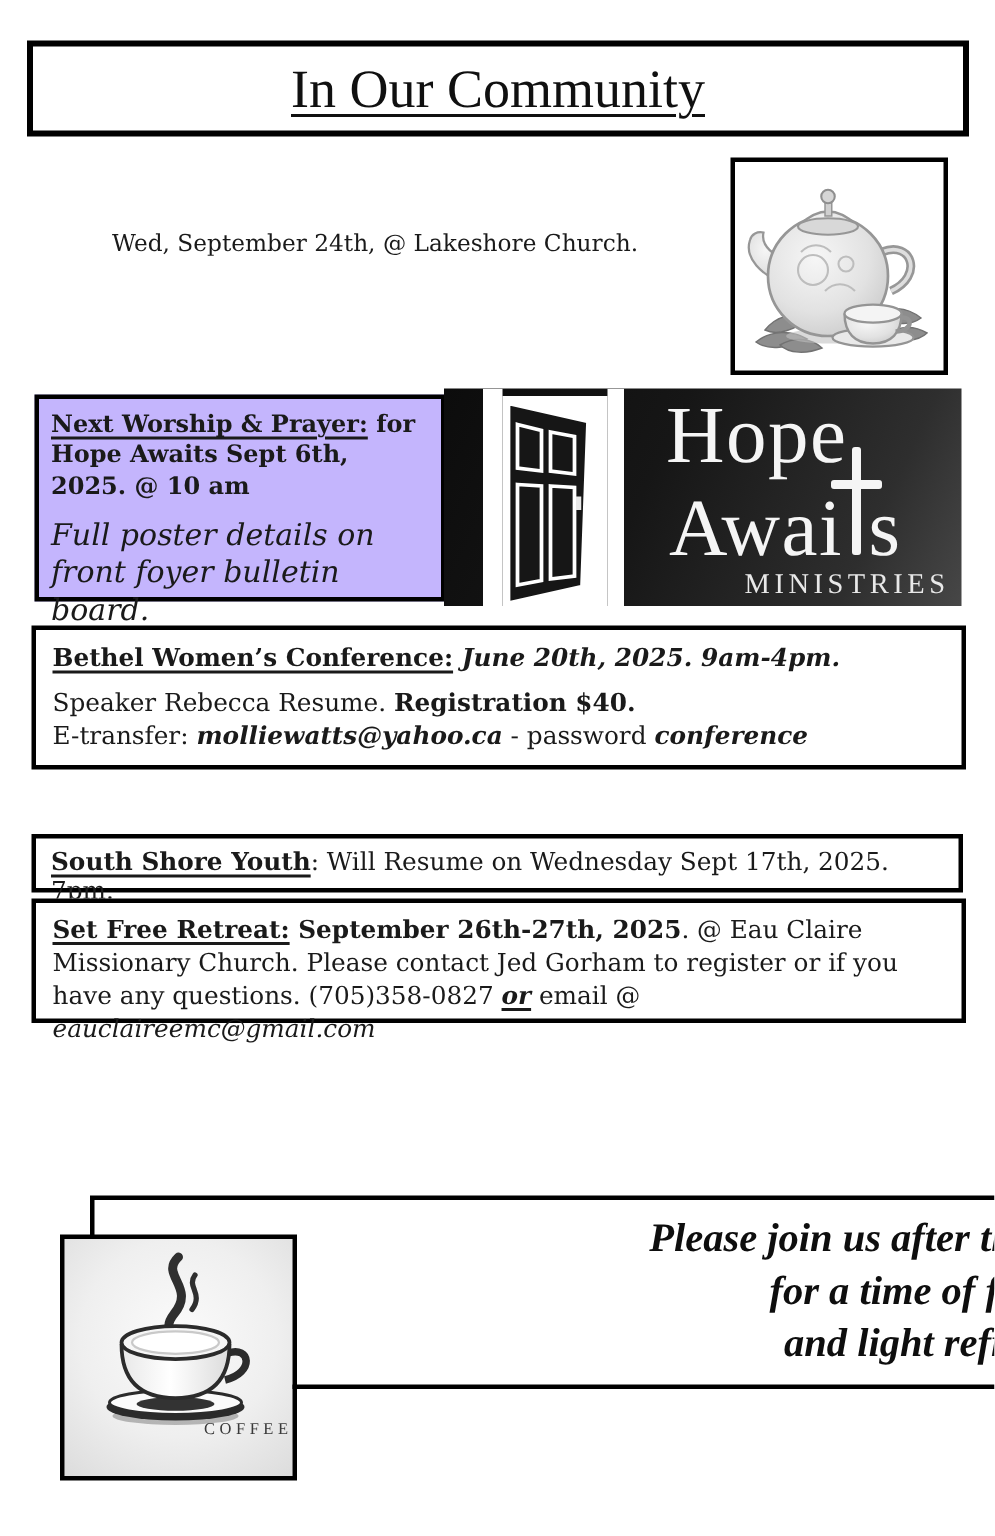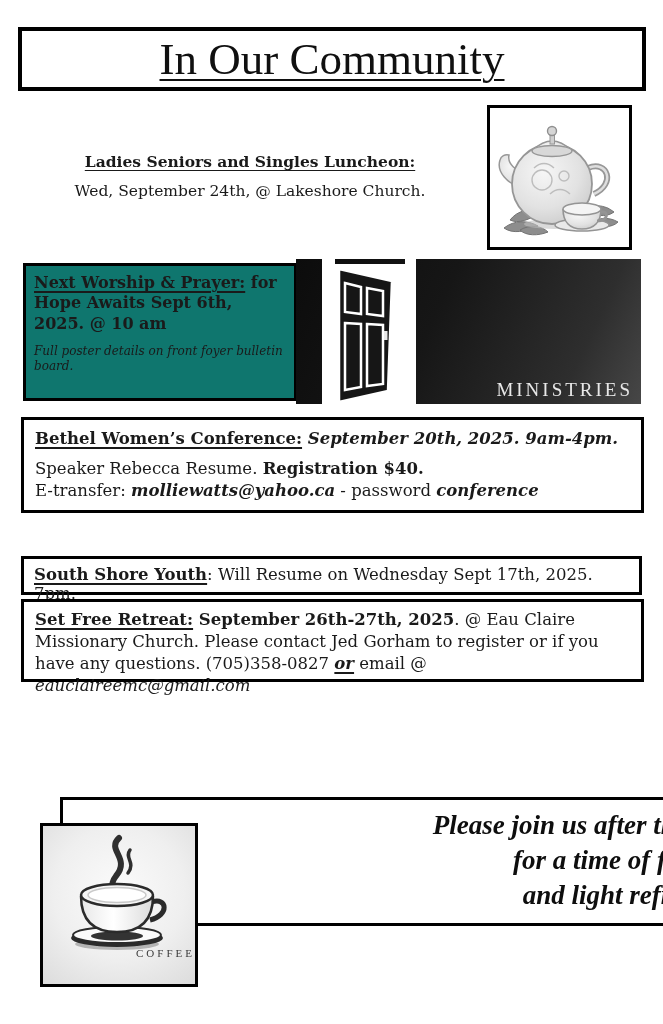--- a/index.html
+++ b/index.html
@@ -10,36 +10,36 @@
   .u{text-decoration:underline;text-underline-offset:3px;text-decoration-thickness:1.5px;}
   .b{font-weight:bold;}
   .i{font-style:italic;}
 
   
   .title-box{
     position:absolute;left:18px;top:27px;width:620px;height:56px;
     border:4px solid #000;display:flex;align-items:center;justify-content:center;
     font-family:"Liberation Serif", serif;
   }
-  .title-box .title-text{font-size:45px;color:#101010;text-decoration:underline;text-underline-offset:5px;text-decoration-thickness:2px;}
+  .title-box .title-text{font-size:36px;color:#101010;text-decoration:underline;text-underline-offset:5px;text-decoration-thickness:2px;}
 
   
   .luncheon{position:absolute;left:35px;top:152px;width:430px;text-align:center;font-size:15.5px;line-height:1.3;}
   .luncheon .lunch-title{font-weight:bold;text-decoration:underline;text-underline-offset:3px;margin-bottom:9px;}
 
   .teapot-box{position:absolute;left:487px;top:105px;width:139px;height:139px;border:3px solid #000;background:#fff;}
 
   
   .worship-box{
     position:absolute;left:23px;top:263px;width:252px;height:118px;
-    border:3px solid #000;padding:7px 8px;background:#0f766e;
+    border:3px solid #000;padding:7px 8px;background:#c4b5fd;
     font-size:16px;line-height:1.28;
   }
   .worship-box .w-head{margin:0;font-weight:bold;}
-  .worship-box .w-note{margin:10px 0 0 0;font-style:italic;font-size:12px;line-height:1.25;}
+  .worship-box .w-note{margin:10px 0 0 0;font-style:italic;font-size:20px;line-height:1.25;}
 
   .hope-logo{
     position:absolute;left:296px;top:259px;width:345px;height:145px;
     background:linear-gradient(115deg,#0c0c0c 0%,#161616 40%,#2e2e2e 80%,#474747 100%);
     color:#fff;font-family:"Liberation Serif", serif;overflow:hidden;
   }
   .hope-logo svg{position:absolute;left:0;top:0;}
   .hope-word{position:absolute;left:148px;top:0px;font-size:54px;letter-spacing:1px;color:#f5f5f5;}
   .awaits-word{position:absolute;left:150px;top:62px;font-size:54px;letter-spacing:1px;color:#f5f5f5;white-space:nowrap;}
   .cross-t{display:inline-block;position:relative;width:17px;height:40px;vertical-align:baseline;}
@@ -79,21 +79,20 @@
 </head>
 <body>
 
 <div class="page">
 
   <div class="title-box">
     <span class="title-text">In Our Community</span>
   </div>
 
   <div class="luncheon">
-    <div class="lunch-title">Ladies Seniors and Singles Luncheon:</div>
     <div class="lunch-details">Wed, September 24th, @ Lakeshore Church.</div>
   </div>
 
   <div class="teapot-box">
     <svg width="139" height="139" viewBox="0 0 139 139">
       <defs>
         <radialGradient id="potg" cx="40%" cy="35%" r="75%">
           <stop offset="0%" stop-color="#f6f6f6"></stop>
           <stop offset="60%" stop-color="#e2e2e2"></stop>
           <stop offset="100%" stop-color="#c9c9c9"></stop>
@@ -148,25 +147,27 @@
       <rect x="39" y="5" width="70" height="140" fill="#ffffff"></rect>
       <polygon points="43,10 96,22 92,132 43,143" fill="#161616" stroke="#ffffff" stroke-width="2.5"></polygon>
       <g fill="none" stroke="#ffffff" stroke-width="2.5">
         <polygon points="49,24 65,28 65,55 49,53"></polygon>
         <polygon points="71,29 87,32 87,57 71,55"></polygon>
         <polygon points="49,64 65,65 65,128 49,131"></polygon>
         <polygon points="71,65 87,66 87,125 71,127"></polygon>
       </g>
       <rect x="88" y="72" width="3.5" height="9" fill="#e8e8e8"></rect>
     </svg>
+    <div class="hope-word">Hope</div>
+    <div class="awaits-word"><span>Awai</span><span class="cross-t"><span class="cv"></span><span class="ch"></span></span><span>s</span></div>
     <div class="ministries">MINISTRIES</div>
   </div>
 
   <div class="ann-box bethel-box">
-    <p class="line1"><span class="u">Bethel Women’s Conference:</span><span class="i"> September 20th, 2025. 9am-4pm.</span></p>
+    <p class="line1"><span class="u">Bethel Women’s Conference:</span><span class="i"> June 20th, 2025. 9am-4pm.</span></p>
     <p class="line"><span>Speaker Rebecca Resume. </span><span class="b">Registration $40.</span></p>
     <p class="line"><span>E-transfer: </span><span class="b i">molliewatts@yahoo.ca</span><span> - password </span><span class="b i">conference</span></p>
   </div>
 
   <div class="ann-box south-box">
     <p><span class="u b">South Shore Youth</span><span>: Will Resume on Wednesday Sept 17th, 2025. 7pm.</span></p>
   </div>
 
   <div class="ann-box setfree-box">
     <p><span class="u b">Set Free Retreat:</span><span class="b"> September 26th-27th, 2025</span><span>. @ Eau Claire Missionary Church. Please contact Jed Gorham to register or if you have any questions. (705)358-0827 </span><span class="u b i">or</span><span> email @ </span><span class="i">eauclaireemc@gmail.com</span></p>

